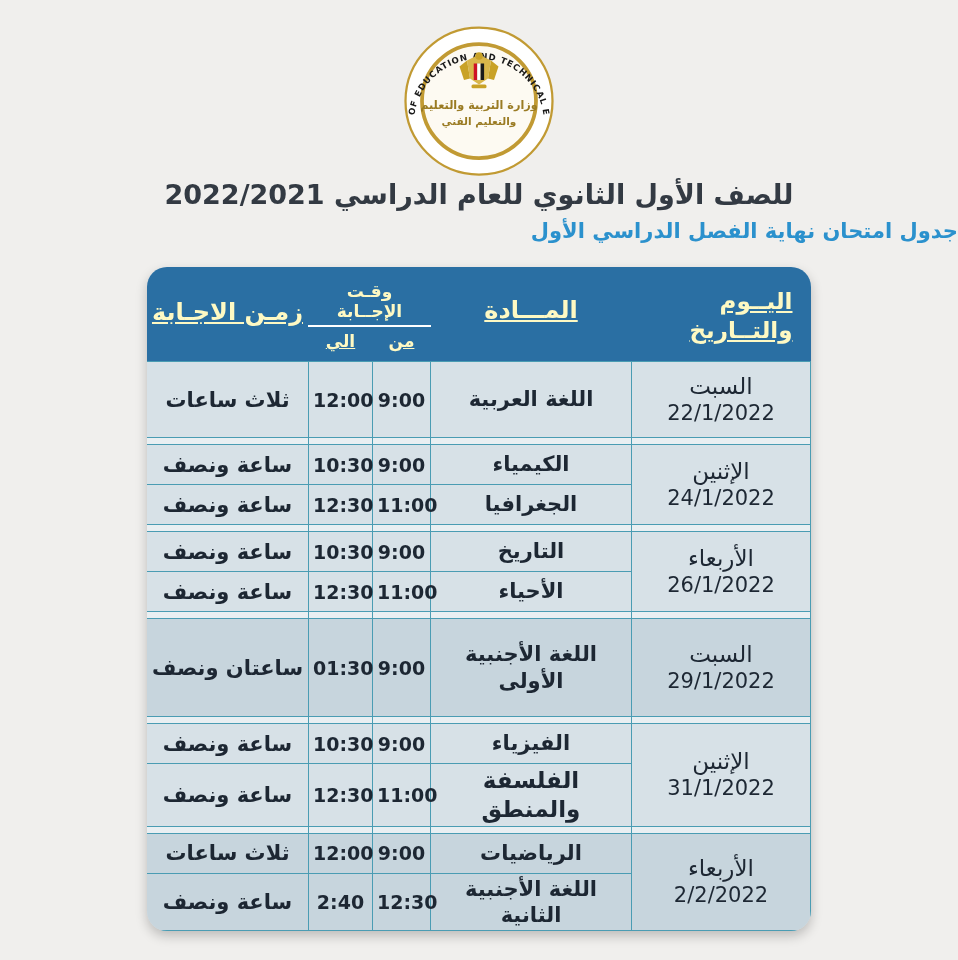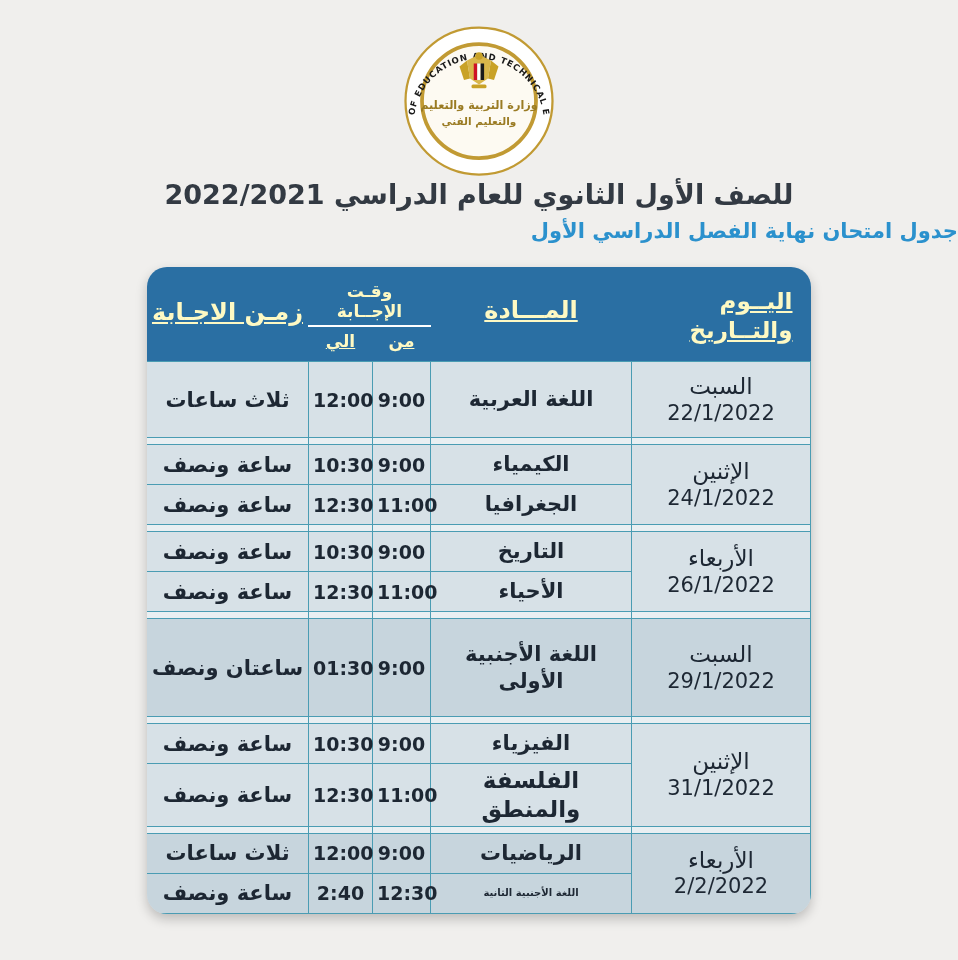--- a/index.html
+++ b/index.html
@@ -85,21 +85,21 @@
   tr.shade-dark  td.cell{background:var(--cell-dark);}
 
   tr[data-g="0"] td.cell{height:76px;}
   tr[data-g="3"] td.cell{height:98px;}
 
   .cell-day{font-weight:normal;color:var(--day-text);}
   .day-name{font-size:23px;line-height:1.2;}
   .day-date{font-size:21px;line-height:1.2;direction:ltr;}
   .cell-subject{font-size:21px;font-weight:bold;line-height:1.25;}
   tr[data-g="4"][data-r="1"] .cell-subject{font-size:23px;}
-  tr[data-g="5"][data-r="1"] .cell-subject{font-size:10px;}
+  tr[data-g="5"][data-r="1"] .cell-subject{font-size:21px;}
   .cell-from,.cell-to{font-size:19px;font-weight:bold;direction:ltr;}
   .cell-duration{font-size:21px;font-weight:bold;}
 
   tr.gap td{
     height:7px;padding:0;background:var(--gap-band);
     border-left:1px solid var(--border-teal);
     border-right:1px solid var(--border-teal);
     border-top:1px solid var(--border-teal);
     border-bottom:1px solid var(--border-teal);
   }

